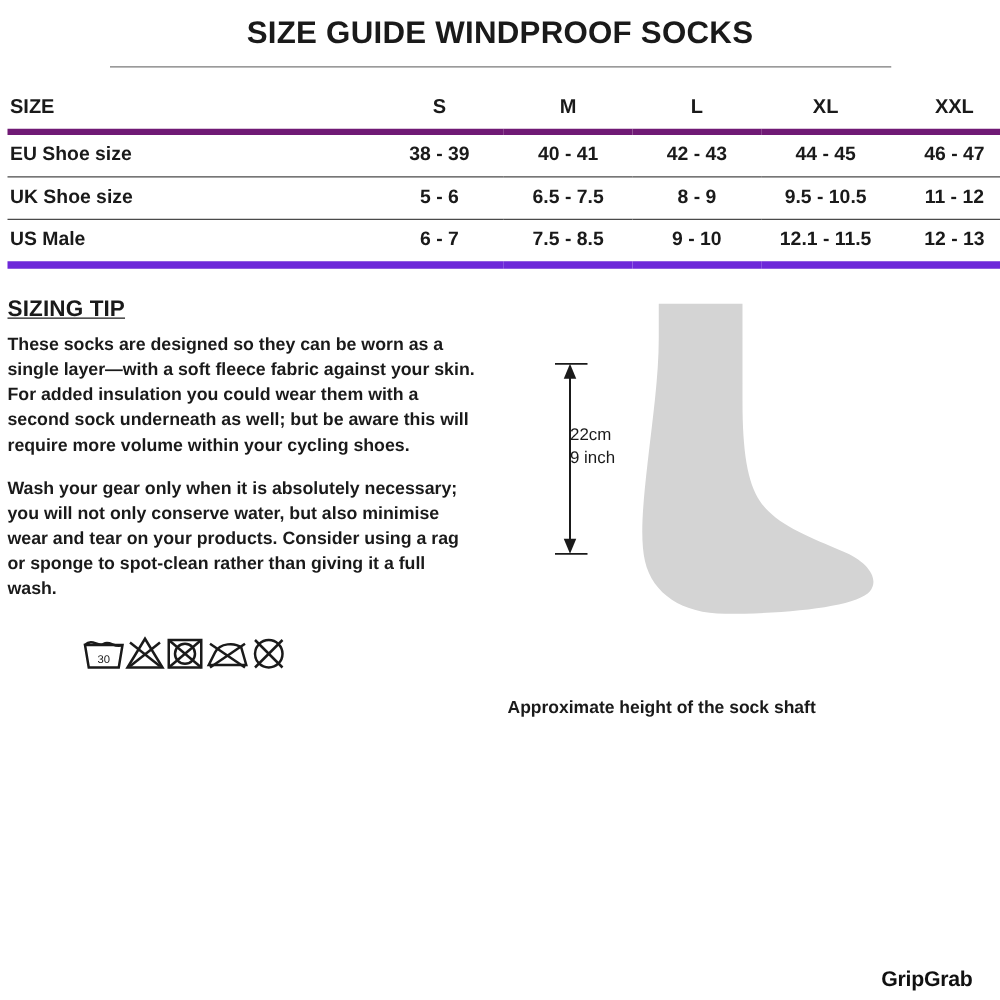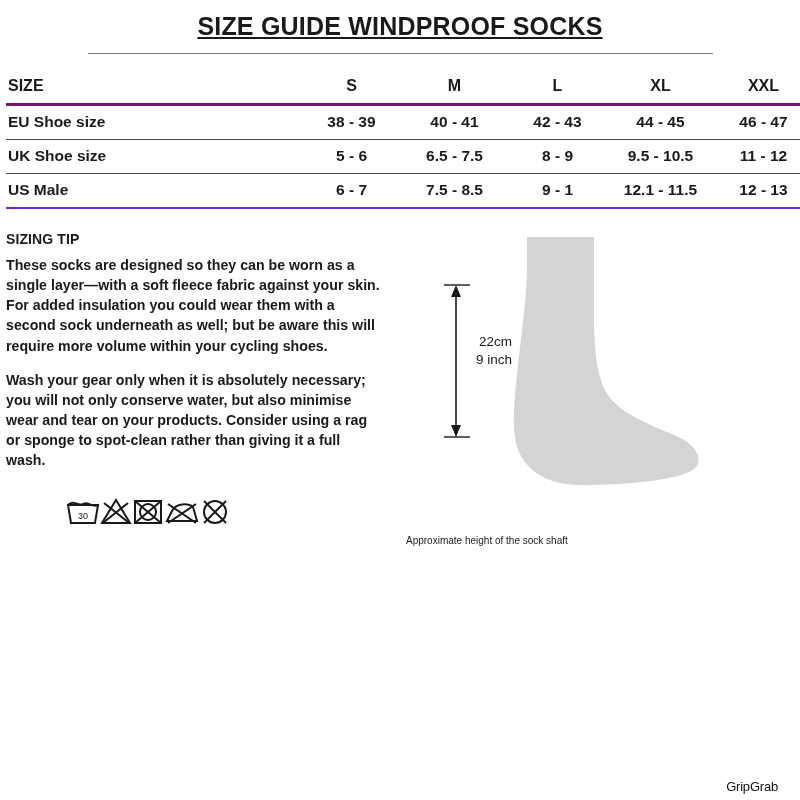--- a/index.html
+++ b/index.html
@@ -24,21 +24,20 @@
   }
 
   
   .title {
     text-align: center;
     font-size: 25px;
     font-weight: bold;
     letter-spacing: 0.2px;
     margin: 8px 0 0 0;
     padding-top: 4px;
-    text-decoration: underline;
   }
   .title-rule {
     height: 1px;
     background: #7a7a7a;
     margin: 12px auto 0 auto;
     width: 625px;
   }
 
   
   .size-table {
@@ -48,107 +47,108 @@
     table-layout: fixed;
   }
   .size-table th, .size-table td {
     padding: 7px 2px 8px 2px;
     font-size: 15.5px;
     border-bottom: 1px solid #4a4a4a;
   }
   .size-table thead th {
     font-weight: bold;
     font-size: 16px;
-    border-bottom: 3px solid #701a75;
+    border-bottom: 5px solid #701a75;
   }
   .size-table th.rowhead, .size-table td.rowhead {
     text-align: left;
     width: 290px;
     padding-left: 2px;
   }
   .size-table th.col, .size-table td.col {
     text-align: center;
     width: 99px;
   }
   .size-table tbody td {
     font-weight: bold;
   }
   .size-table tbody tr:last-child td {
-    border-bottom: 2px solid #6d28d9;
+    border-bottom: 6px solid #6d28d9;
   }
 
   
   .lower {
     display: flex;
     margin-top: 22px;
   }
   .left-col {
     width: 392px;
     padding-right: 12px;
     box-sizing: border-box;
   }
   .right-col {
     flex: 1;
     position: relative;
   }
 
   h2.section {
-    font-size: 14px;
+    font-size: 18px;
     font-weight: bold;
     margin: 0 0 8px 0;
     letter-spacing: 0.1px;
+    text-decoration: underline;
   }
   h2.section.second {
     margin-top: 26px;
   }
   p.body {
     font-size: 14.2px;
     line-height: 1.42;
     margin: 0 0 14px 0;
     font-weight: bold;
   }
   p.body:last-child { margin-bottom: 0; }
 
   
   .sock-wrap {
     position: relative;
     height: 300px;
     margin-top: 4px;
   }
   .sock-caption {
-    font-size: 10px;
-    margin-top: 0;
+    font-size: 14px;
+    margin-top: 16px;
     margin-left: 12px;
+    font-weight: bold;
   }
   .meas-label {
     position: absolute;
     left: 62px;
     top: 98px;
     font-size: 13.5px;
     line-height: 1.35;
-    text-align: right;
     width: 56px;
   }
 
   
   .care-symbols {
     display: flex;
     align-items: flex-end;
     margin-top: 26px;
     margin-left: 60px;
   }
   .care-symbols svg { display: block; }
 
   
   .footer {
     position: absolute;
     right: 22px;
     bottom: 14px;
-    font-size: 13px;
-    font-weight: normal;
+    font-size: 17px;
+    font-weight: bold;
     letter-spacing: -0.2px;
   }
   .footer .grip { color: #111; }
 </style>
 </head>
 <body>
 
 <div class="page">
 
   <div class="title">SIZE GUIDE WINDPROOF SOCKS</div>
@@ -179,21 +179,21 @@
         <td class="col">5 - 6</td>
         <td class="col">6.5 - 7.5</td>
         <td class="col">8 - 9</td>
         <td class="col">9.5 - 10.5</td>
         <td class="col">11 - 12</td>
       </tr>
       <tr>
         <td class="rowhead">US Male</td>
         <td class="col">6 - 7</td>
         <td class="col">7.5 - 8.5</td>
-        <td class="col">9 - 1</td>
+        <td class="col">9 - 10</td>
         <td class="col">12.1 - 11.5</td>
         <td class="col">12 - 13</td>
       </tr>
     </tbody>
   </table>
 
   <div class="lower">
 
     <div class="left-col">
       <h2 class="section">SIZING TIP</h2>

